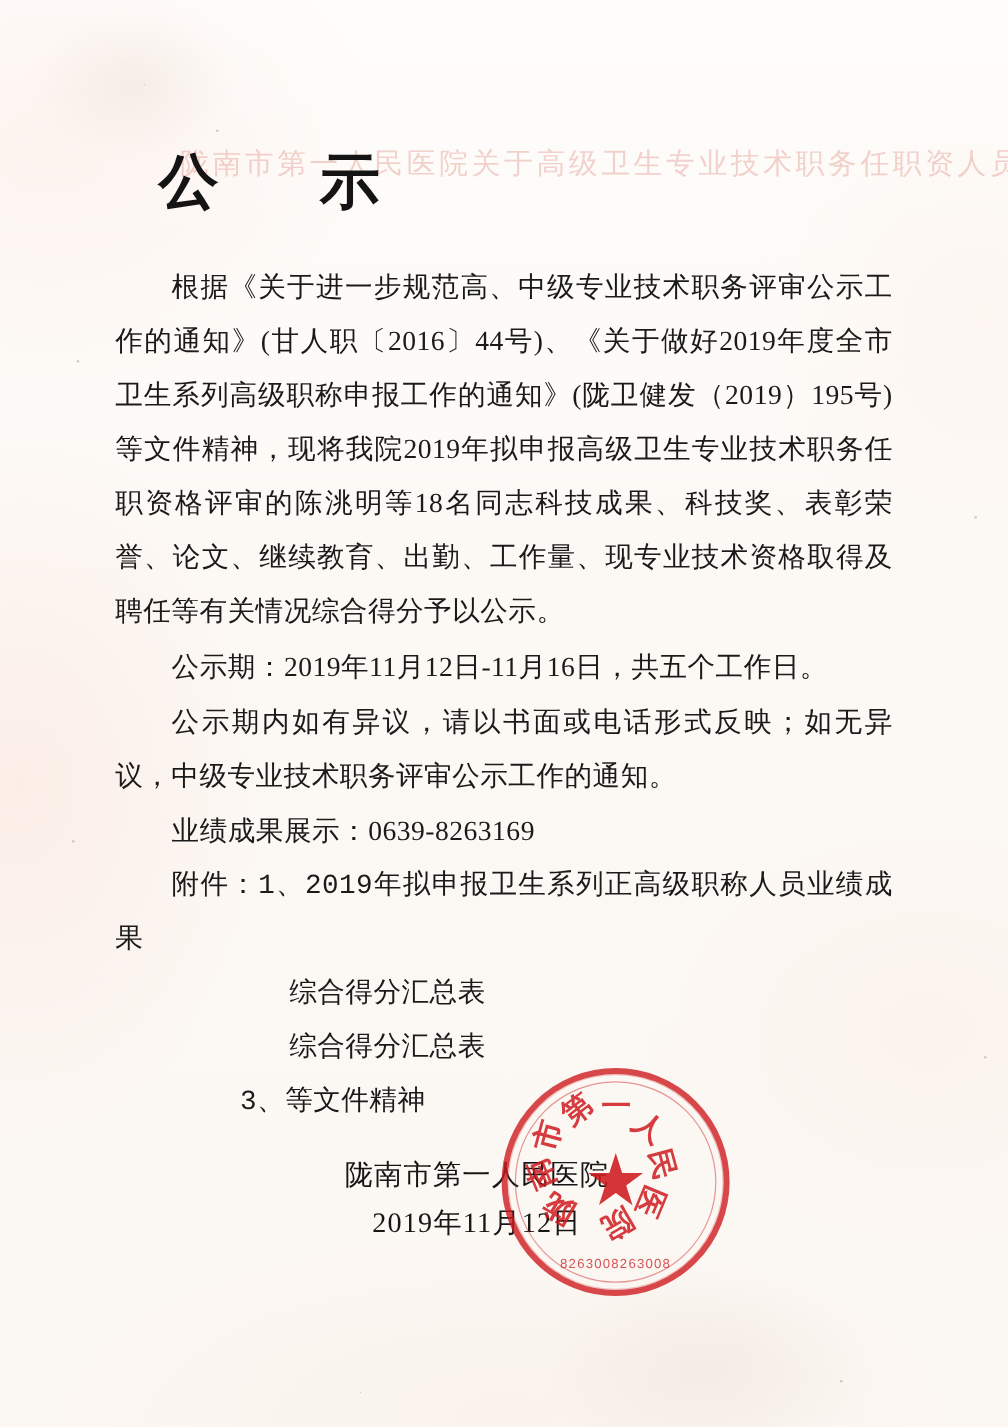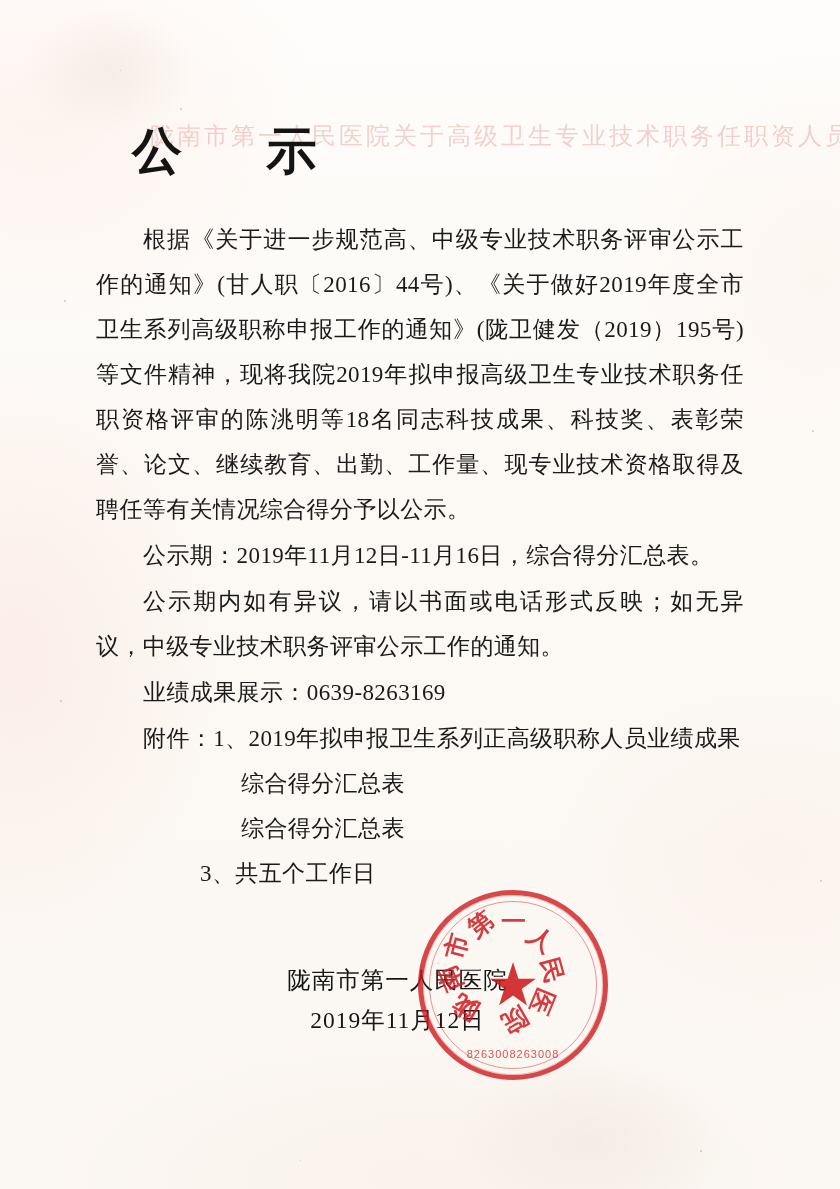--- a/index.html
+++ b/index.html
@@ -91,21 +91,21 @@
 
   .phone-line {
     margin: 0;
     text-indent: 47px;
   }
   .phone-line-2 {
     margin: 0;
     padding-left: 207px;
   }
 
-  .attach-wrap { margin-top: 1px; }
+  .attach-wrap { margin-top: 1px; font-family: Liberation Mono, monospace; }
   .attach-row {
     display: block;
     text-indent: 47px;
     margin: 0;
   }
   .attach-sub {
     display: block;
     padding-left: 145px;
     text-indent: 0;
     margin: 0;
@@ -200,35 +200,35 @@
 <div class="page">
 
   <div class="ghost-header">陇南市第一人民医院关于高级卫生专业技术职务任职资人员申请征集</div>
 
   <h1 class="title">公  示</h1>
 
   <div class="body-text">
 
     <p class="para">根据《关于进一步规范高、中级专业技术职务评审公示工作的通知》(甘人职〔2016〕44号)、《关于做好2019年度全市卫生系列高级职称申报工作的通知》(陇卫健发（2019）195号)等文件精神，现将我院2019年拟申报高级卫生专业技术职务任职资格评审的陈洮明等18名同志科技成果、科技奖、表彰荣誉、论文、继续教育、出勤、工作量、现专业技术资格取得及聘任等有关情况综合得分予以公示。</p>
 
-    <p class="para">公示期：2019年11月12日-11月16日，综合得分汇总表。</p>
+    <p class="para">公示期：2019年11月12日-11月16日，共五个工作日。</p>
 
     <p class="para">公示期内如有异议，请以书面或电话形式反映；如无异议，中级专业技术职务评审公示工作的通知。</p>
 
     <p class="phone-line"><span>业绩成果展示：</span><span class="num">0639-8263169</span></p>
 
 
     <div class="attach-wrap">
 
       <p class="attach-row"><span>附件：</span><span>1、</span><span>2019年拟申报卫生系列正高级职称人员业绩成果</span></p>
       <p class="attach-sub">综合得分汇总表</p>
 
       <p class="attach-sub">综合得分汇总表</p>
 
-      <p class="attach-row item3"><span>3、</span><span>共五个工作日</span></p>
+      <p class="attach-row item3"><span>3、</span><span>等文件精神</span></p>
 
     </div>
   </div>
 
   <div class="signature">
     <div class="sig-line">陇南市第一人民医院</div>
     <div class="sig-line">2019年11月12日</div>
   </div>
 
   <div class="seal">

